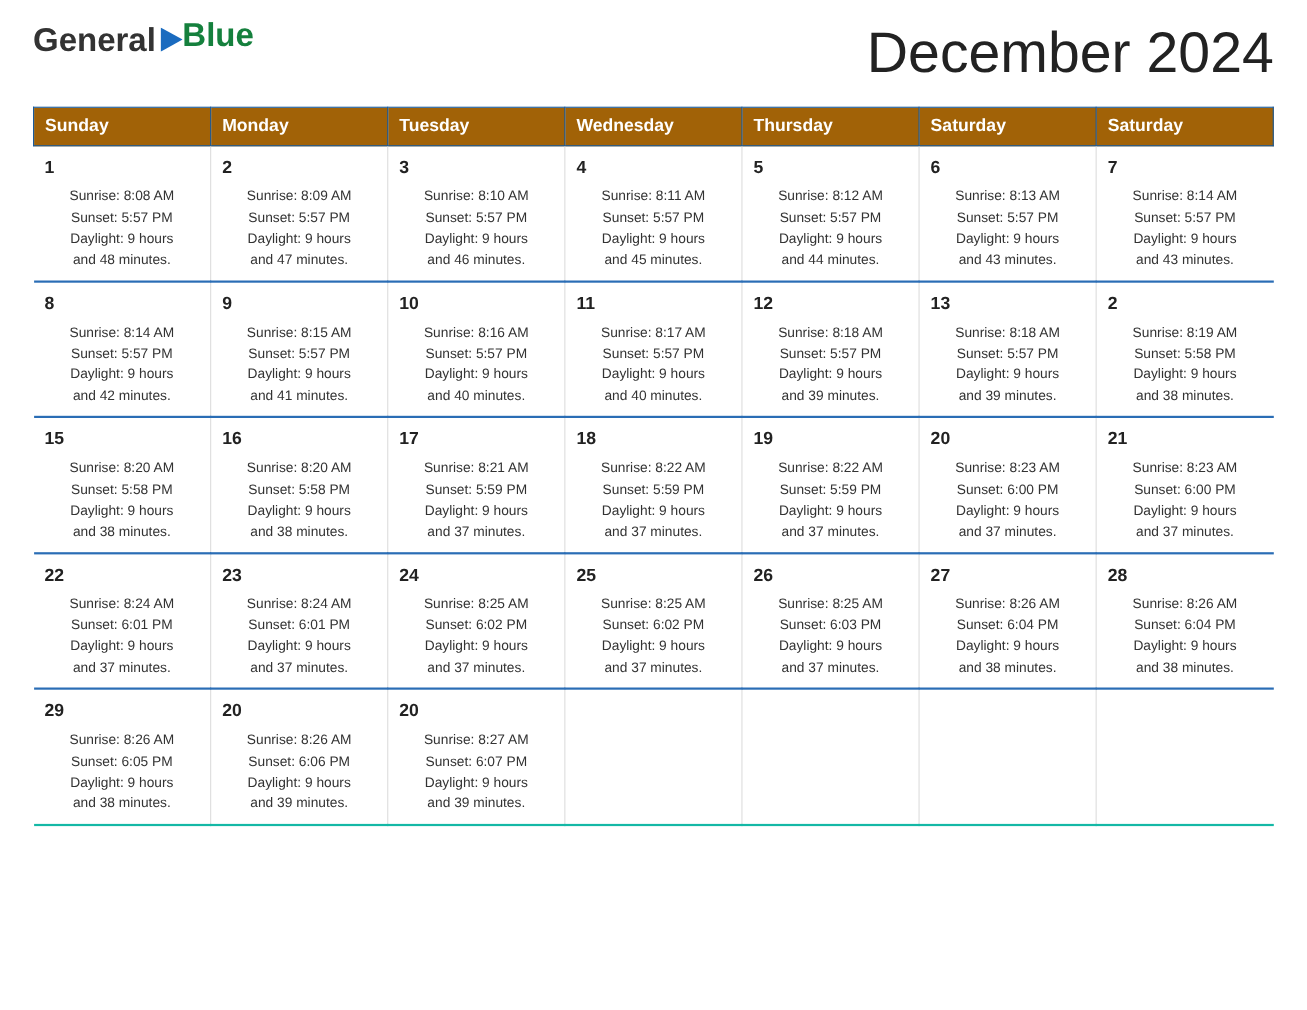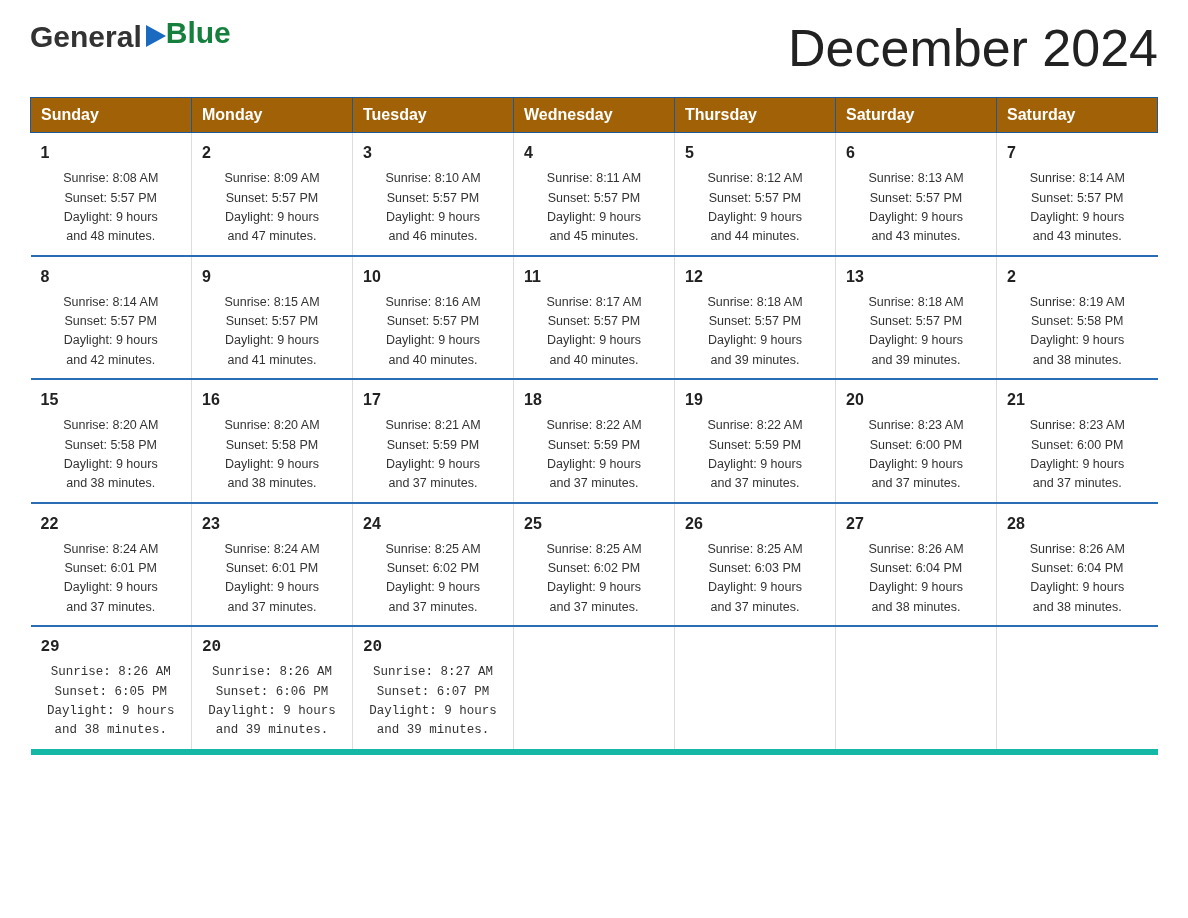--- a/index.html
+++ b/index.html
@@ -69,22 +69,21 @@
       display: block;
       margin-bottom: 4px;
     }
     .day-info {
       font-size: 12.5px;
       color: #333;
       line-height: 1.55;
       text-align: center;
     }
     tbody tr:last-child {
-      border-bottom: 6px solid #14b8a6;
-      font-family: Liberation Mono, monospace;
+      border-bottom: 2px solid #14b8a6;
     }
     .logo-wrapper {
       display: flex;
       flex-direction: row;
     }
     .logo-line1 {
       display: flex;
       align-items: center;
     }
     .logo-line2 {

